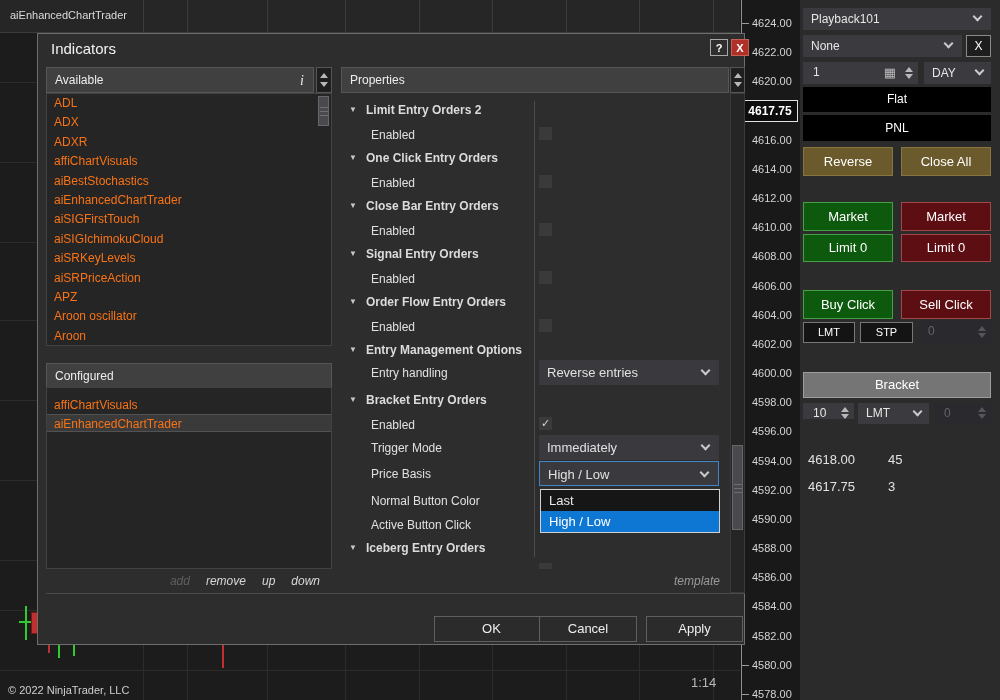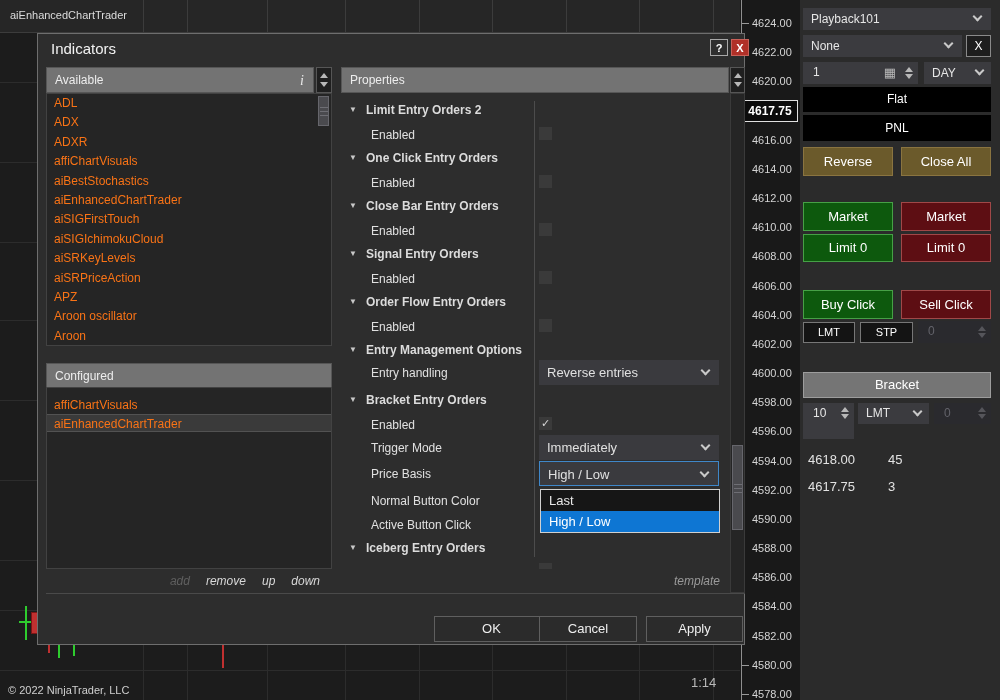--- a/index.html
+++ b/index.html
@@ -49,21 +49,21 @@
   .spinner.disabled .tri-up { border-bottom-color:#55555a; }
   .spinner.disabled .tri-dn { border-top-color:#55555a; }
   .quote { position:absolute; font-size:13px; color:#e2e2e2; }
 
   
   #dialog { left:37px; top:33px; width:708px; height:612px; background:#2d2d2d; border:1px solid #6e6e6e; }
   #dlg-title { left:13px; top:6px; font-size:15px; color:#f2f2f2; }
   .mini-btn { position:absolute; width:18px; height:17px; text-align:center; line-height:16px; font-size:11px; font-weight:bold; }
   #dlg-help { left:672px; top:5px; background:#2f2f2f; border:1px solid #a8a8a8; color:#fff; }
   #dlg-close { left:693px; top:5px; background:#b03028; border:1px solid #c86058; color:#fff; }
-  .hdr { position:absolute; height:26px; background:#737373; border:1px solid #565656; color:#ededed; font-size:12px; line-height:24px; padding-left:8px; }
+  .hdr { position:absolute; height:26px; background:#404040; border:1px solid #565656; color:#ededed; font-size:12px; line-height:24px; padding-left:8px; }
   .arrowbox { position:absolute; width:16px; height:26px; background:#1f1f1f; border:1px solid #565656;
     display:flex; flex-direction:column; align-items:center; justify-content:center; gap:4px; }
   .listbox { position:absolute; background:#252525; border:1px solid #424242; overflow:hidden; }
   .li { height:19.4px; line-height:19.4px; padding-left:7px; font-size:12px; color:#f97316; white-space:nowrap; }
   .li-cfg { height:18px; line-height:18px; }
   .li.selected { background:#3a3a3a; border-top:1px solid #525252; border-bottom:1px solid #525252; }
   .thumb { position:absolute; background:#4a4a4e; border:1px solid #66666c;
     background-image:repeating-linear-gradient(to bottom, transparent 0 3px, #6e6e74 3px 4px); background-size:8px 14px; background-repeat:no-repeat; background-position:center; }
   #cfg-actions { position:absolute; left:8px; top:540px; width:274px; display:flex; justify-content:flex-end; gap:16px;
     font-size:12px; font-style:italic; color:#d8d8d8; }
@@ -228,21 +228,21 @@
     <div class="spinner disabled" style="left:118px;top:321px;width:73px;height:22px;">
       <span>0</span>
       <span class="spin" style="top:5px;">
           <span class="tri-up"></span>
           <span class="tri-dn"></span>
         </span>
     </div>
     <div class="btn btn-gray" style="left:3px;top:372px;width:188px;height:26px;line-height:24px;">
       <span>Bracket</span>
     </div>
-    <div class="spinner" style="left:3px;top:403px;width:51px;height:36px;">
+    <div class="spinner" style="left:3px;top:403px;width:51px;height:16px;">
       <span>10</span>
       <span class="spin" style="top:4px;">
           <span class="tri-up"></span>
           <span class="tri-dn"></span>
         </span>
     </div>
     <div class="dd" style="left:58px;top:403px;width:71px;height:21px;line-height:21px;">
       <span>LMT</span>
       <span class="chv" style="right:8px;top:5px;"></span>
     </div>

